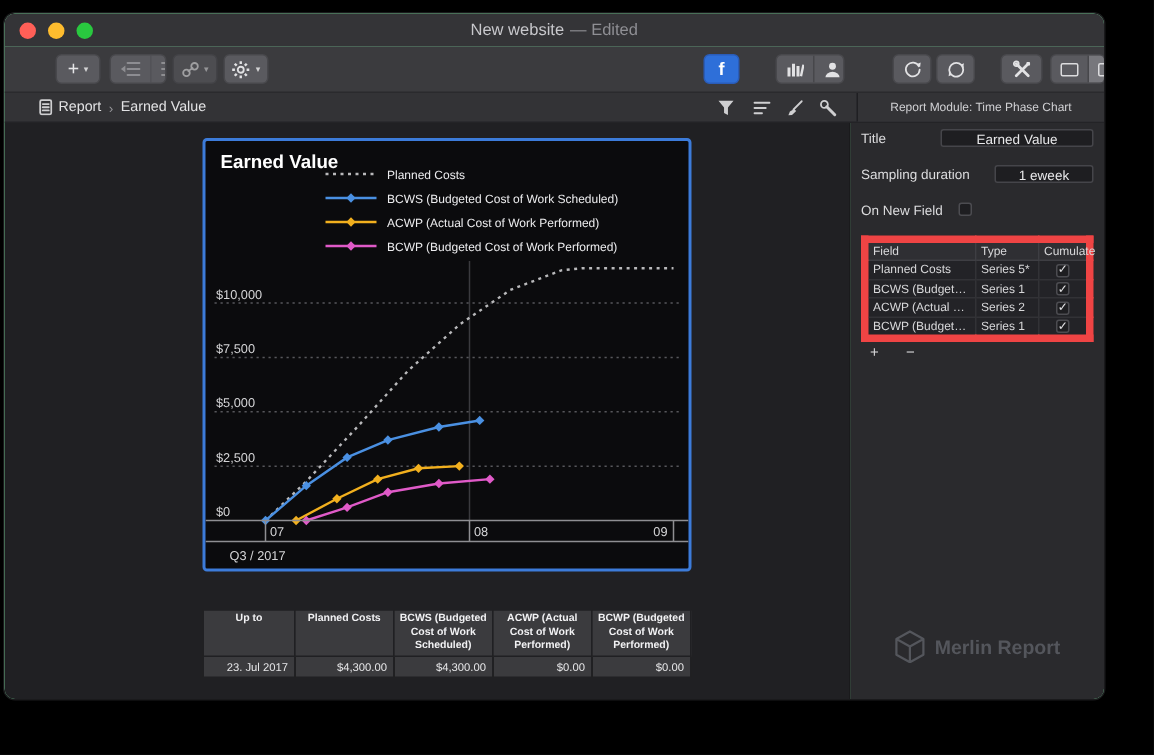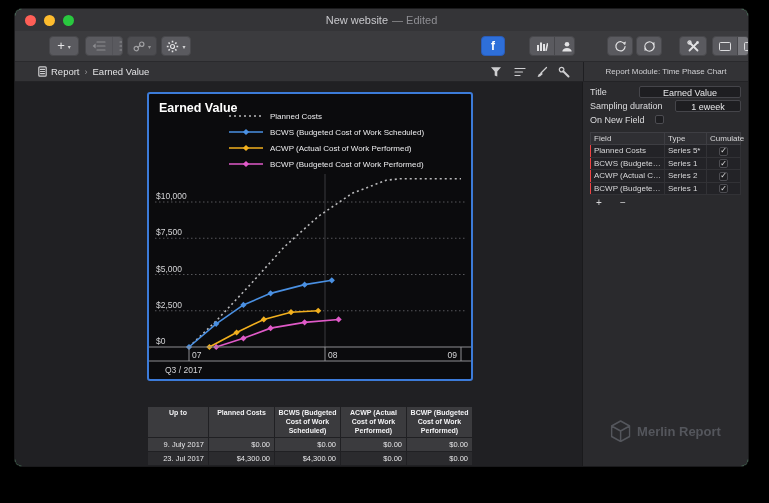--- a/index.html
+++ b/index.html
@@ -1,16 +1,16 @@
 <!DOCTYPE html>
 <html><head>
 <meta charset="utf-8">
 <style>
   html,body{margin:0;padding:0;width:769px;height:503px;background:#000;font-family:"Liberation Sans",sans-serif;overflow:hidden;}
-  .window{position:absolute;left:14px;top:8px;width:735px;height:459px;background:#86efac;border-radius:8px;overflow:hidden;box-shadow:0 12px 34px rgba(0,0,0,.85);display:flex;flex-direction:column;border:1px solid #1a1a1c;box-sizing:border-box;}
+  .window{position:absolute;left:2px;top:8px;width:735px;height:459px;background:#86efac;border-radius:8px;overflow:hidden;box-shadow:0 12px 34px rgba(0,0,0,.85);display:flex;flex-direction:column;border:1px solid #1a1a1c;box-sizing:border-box;}
   
   .titlebar{height:22px;background:#343437;position:relative;display:flex;align-items:center;flex:0 0 auto;}
   .traffic{display:flex;gap:8px;margin-left:10px;}
   .dot{width:11px;height:11px;border-radius:50%;}
   .dot.red{background:#ff5f57}.dot.yellow{background:#febc2e}.dot.green{background:#29c83f}
   .win-title{position:absolute;left:0;right:0;text-align:center;font-size:11px;color:#c8c8cc;pointer-events:none;}
   .win-title .suffix{color:#8f8f94;margin-left:4px;}
   
   .toolbar{height:30px;background:#3b3b3e;position:relative;flex:0 0 auto;border-bottom:1px solid #2a2a2d;}
   .tb-btn{position:absolute;top:5px;height:20px;background:#5a5a5f;border:1px solid #48484c;border-radius:4px;display:flex;align-items:center;justify-content:center;color:#e6e6e8;box-sizing:border-box;}
@@ -39,27 +39,27 @@
   .chart-title{position:absolute;left:10px;top:7px;font-size:12.5px;font-weight:bold;color:#fff;}
   
   #cost-table{position:absolute;left:132px;top:324px;width:326px;border-collapse:collapse;table-layout:fixed;}
   #cost-table th{background:#3b3b3e;color:#f2f2f4;font-size:7px;font-weight:bold;padding:2px 1px;border:1px solid #202023;text-align:center;vertical-align:top;line-height:1.25;}
   #cost-table td{font-size:7.5px;color:#e6e6e8;text-align:right;padding:2px 4px;border:1px solid #202023;white-space:nowrap;overflow:hidden;}
   #cost-table tbody tr:nth-child(odd){background:#3b3b3e;}
   #cost-table tbody tr:nth-child(even){background:#2b2b2e;}
   #cost-table th:first-child{width:58px;}
   
   .inspector{flex:1;background:#2a2a2d;position:relative;padding:3px 7px;box-sizing:border-box;font-size:9px;color:#dcdcde;}
-  .insp-row{display:flex;align-items:center;height:13px;margin-bottom:1px;}
+  .insp-row{display:flex;align-items:center;height:13px;margin-bottom:11px;}
   .insp-row label{flex:1;}
   .field-box{background:#1e1e21;border:1px solid #45454a;border-radius:2px;height:12px;line-height:12px;text-align:center;color:#e8e8ea;box-sizing:border-box;overflow:hidden;white-space:nowrap;}
   .fb-title{width:102px;}
   .fb-sampling{width:66px;}
   .cb{width:9px;height:9px;background:#1e1e21;border:1px solid #4c4c51;border-radius:2px;display:inline-flex;align-items:center;justify-content:center;font-size:8px;line-height:1;color:#e0e0e2;box-sizing:border-box;}
-  #fields-table{width:100%;border-collapse:collapse;table-layout:fixed;background:#232327;border:1px solid #ef4444;margin-top:6px;padding-left:24px;}
+  #fields-table{width:100%;border-collapse:collapse;table-layout:fixed;background:#232327;border:5px solid #ef4444;margin-top:6px;padding-left:24px;}
   #fields-table th{background:#2f2f33;color:#d8d8da;font-size:8px;font-weight:normal;text-align:left;padding:1px 3px;border:1px solid #3e3e43;}
   #fields-table td{font-size:8px;color:#d8d8da;padding:1px 3px;border-right:1px solid #323236;border-bottom:1px solid #323236;white-space:nowrap;overflow:hidden;text-overflow:ellipsis;height:9px;}
   #fields-table col.c1{width:74px;} #fields-table col.c2{width:42px;} #fields-table col.c3{width:34px;}
   #fields-table td.cum{text-align:center;}
   .pm-row{display:flex;gap:12px;margin-top:3px;padding-left:3px;}
   .pm-btn{color:#d8d8da;font-size:10px;line-height:10px;width:12px;text-align:center;}
   .watermark{position:absolute;bottom:24px;left:50%;transform:translateX(-50%);display:flex;align-items:center;gap:7px;color:#54565c;font-weight:bold;font-size:13px;white-space:nowrap;}
   svg{display:block;}
   .icon-stroke{stroke:#e2e2e4;fill:none;stroke-width:1.2;stroke-linecap:round;stroke-linejoin:round;}
   .icon-fill{fill:#e2e2e4;}
@@ -287,27 +287,20 @@
             <tr>
               <th>Up to</th>
               <th>Planned Costs</th>
               <th>BCWS (Budgeted Cost of Work Scheduled)</th>
               <th>ACWP (Actual Cost of Work Performed)</th>
               <th>BCWP (Budgeted Cost of Work Performed)</th>
             </tr>
           </thead>
         <tbody>
             <tr>
-              <td>9. July 2017</td>
-              <td>$0.00</td>
-              <td>$0.00</td>
-              <td>$0.00</td>
-              <td>$0.00</td>
-            </tr>
-            <tr>
               <td>23. Jul 2017</td>
               <td>$4,300.00</td>
               <td>$4,300.00</td>
               <td>$0.00</td>
               <td>$0.00</td>
             </tr>
           </tbody>
       </table>
     </div>
 

